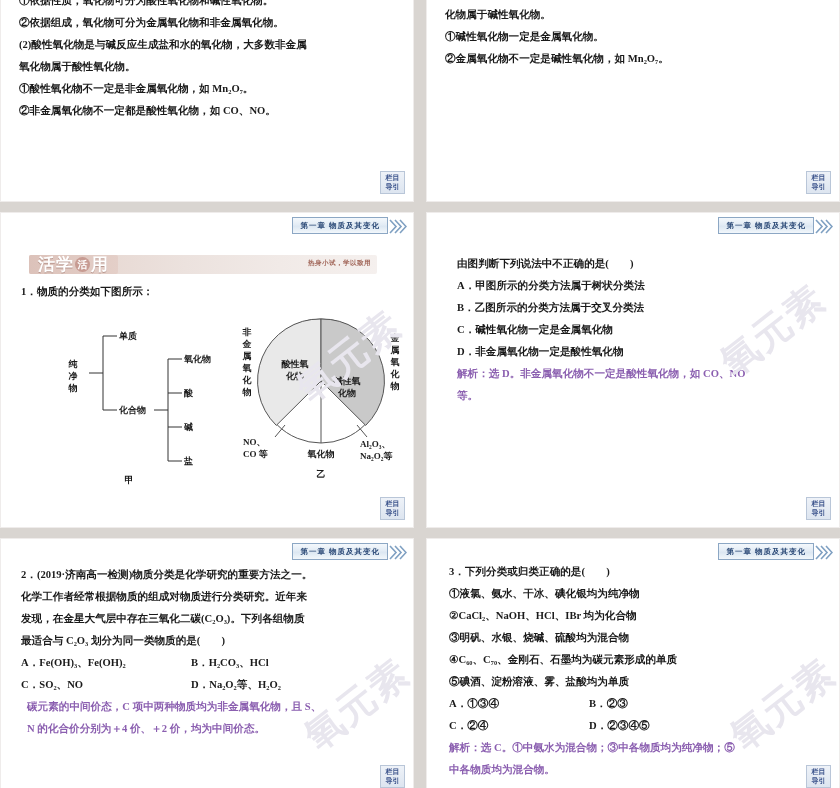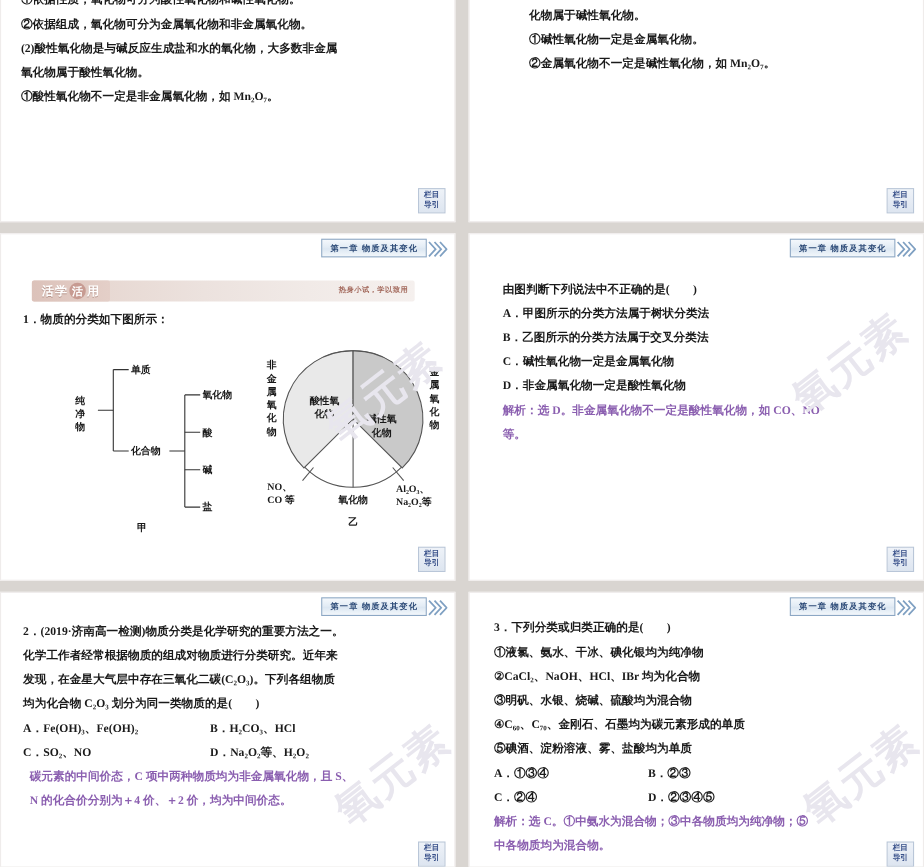--- a/index.html
+++ b/index.html
@@ -106,21 +106,21 @@
     border-radius:2px;
   }
   .hxhy .tag{
     position:absolute;left:0;top:0;height:19px;
     display:flex;align-items:center;
     padding:0 9px;
     background:linear-gradient(to right,#dcc2ba,#e4cfc8);
     border-radius:2px;
   }
   .hxhy .tag .t{
-    font-size:11px;font-weight:bold;color:#ffffff;
+    font-size:17px;font-weight:bold;color:#ffffff;
     letter-spacing:1px;
     text-shadow:0 1px 0 rgba(150,110,100,.55);
     font-family:"Liberation Sans","DejaVu Sans",sans-serif;
   }
   .hxhy .tag .circ{
     display:inline-flex;align-items:center;justify-content:center;
     width:15px;height:15px;border-radius:50%;
     background:#c79b92;color:#fff;font-size:10px;font-weight:bold;
     margin:0 1px;
     font-family:"Liberation Sans","DejaVu Sans",sans-serif;
@@ -144,29 +144,30 @@
 
 <div class="deck">
 
   <div class="slide clip-top">
     <div class="body" style="top:-10px;">
       <p>①依据性质，氧化物可分为酸性氧化物和碱性氧化物。</p>
       <p>②依据组成，氧化物可分为金属氧化物和非金属氧化物。</p>
       <p>(2)酸性氧化物是与碱反应生成盐和水的氧化物，大多数非金属</p>
       <p>氧化物属于酸性氧化物。</p>
       <p>①酸性氧化物不一定是非金属氧化物，如 Mn₂O₇。</p>
+      <p>②非金属氧化物不一定都是酸性氧化物，如 CO、NO。</p>
     </div>
     <div class="navbtn">
       <span>栏目</span>
       <span>导引</span>
     </div>
   </div>
 
   <div class="slide clip-top">
-    <div class="body" style="top:4px;margin-left:36px;">
+    <div class="body" style="top:4px;">
       <p>化物属于碱性氧化物。</p>
       <p>①碱性氧化物一定是金属氧化物。</p>
       <p>②金属氧化物不一定是碱性氧化物，如 Mn₂O₇。</p>
     </div>
     <div class="navbtn">
       <span>栏目</span>
       <span>导引</span>
     </div>
   </div>
 
@@ -313,21 +314,21 @@
           <path d="M1 1 L7 7.5 L1 14" fill="none" stroke="#7fa0c2" stroke-width="1.6"></path>
           <path d="M6 1 L12 7.5 L6 14" fill="none" stroke="#7fa0c2" stroke-width="1.6"></path>
           <path d="M11 1 L17 7.5 L11 14" fill="none" stroke="#7fa0c2" stroke-width="1.6"></path>
         </svg>
       </div>
     </div>
     <div class="body" style="top:25px;left:20px;right:14px;">
       <p>2．(2019·济南高一检测)物质分类是化学研究的重要方法之一。</p>
       <p>化学工作者经常根据物质的组成对物质进行分类研究。近年来</p>
       <p>发现，在金星大气层中存在三氧化二碳(C₂O₃)。下列各组物质</p>
-      <p>均为化合物 C₂O₃ 划分为同一类物质的是(　　)</p>
+      <p>最适合与 C₂O₃ 划分为同一类物质的是(　　)</p>
       <p>
         <span style="display:inline-block;width:170px;">A．Fe(OH)₃、Fe(OH)₂</span><span>B．H₂CO₃、HCl</span>
       </p>
       <p>
         <span style="display:inline-block;width:170px;">C．SO₂、NO</span><span>D．Na₂O₂等、H₂O₂</span>
       </p>
       <p class="ans" style="padding-left:6px;">碳元素的中间价态，C 项中两种物质均为非金属氧化物，且 S、</p>
       <p class="ans" style="padding-left:6px;">N 的化合价分别为＋4 价、＋2 价，均为中间价态。</p>
     </div>
     <div class="wm b">氧元素</div>

